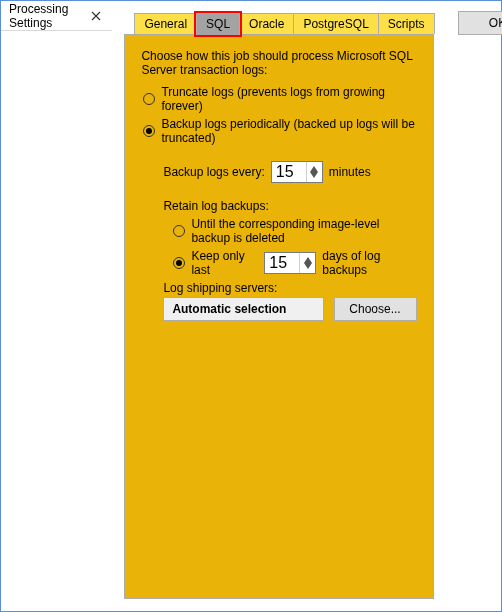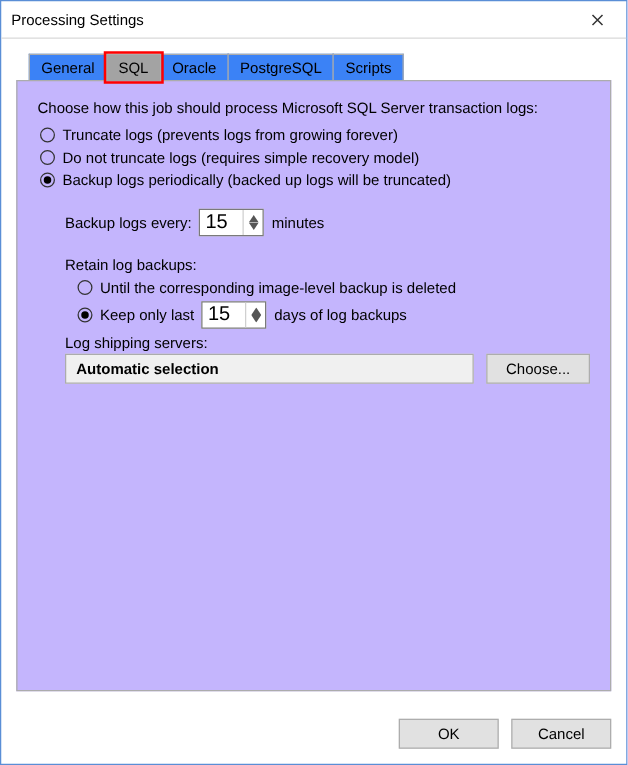--- a/index.html
+++ b/index.html
@@ -8,21 +8,21 @@
     font-family: "Segoe UI", Tahoma, sans-serif;
     font-size: 12px;
     background: #eef1f5;
     color: #000;
   }
   .window {
     width: 502px; height: 612px;
     background: #fff;
     border: 1px solid #5a8ed6;
     position: relative;
-    display: flex; flex-direction: column;
+    display: flex; flex-direction: row;
   }
   .titlebar {
     height: 30px;
     display: flex; align-items: center; justify-content: space-between;
     padding: 0 2px 0 8px;
     border-bottom: 1px solid #d9d9d9;
   }
   .titlebar .title { font-size: 12px; }
   .close-btn {
     width: 42px; height: 28px;
@@ -42,42 +42,42 @@
   }
   .tab-strip {
     display: flex;
     padding-left: 10px;
     position: relative;
     z-index: 2;
   }
   .tab {
     border: 1px solid #acacac;
     border-bottom: none;
-    background: #3b82f6;
+    background: #fde047;
     padding: 3px 9px 3px 9px;
     margin-right: -1px;
     font-size: 12px;
     color: #000;
     position: relative;
   }
   .tab.active {
     background: #a3a3a3;
     z-index: 3;
     margin-bottom: -1px;
     padding-bottom: 4px;
   }
   .tab.highlighted {
     outline: 2px solid #ff0000;
     outline-offset: 0;
     z-index: 5;
   }
   .tab-panel {
     flex: 1 1 auto;
     border: 1px solid #acacac;
-    background: #c4b5fd;
+    background: #eab308;
     padding: 14px 16px;
     position: relative;
     z-index: 1;
   }
   .instr { margin-bottom: 8px; }
   .opt-row {
     display: flex; align-items: center; gap: 6px;
     margin: 4px 0 4px 2px;
   }
   .radio {
@@ -145,24 +145,20 @@
         <div class="tab">PostgreSQL</div>
         <div class="tab">Scripts</div>
       </div>
 
       <div class="tab-panel">
         <div class="instr">Choose how this job should process Microsoft SQL Server transaction logs:</div>
 
         <div class="opt-row">
           <span class="radio"></span>
           <span>Truncate logs (prevents logs from growing forever)</span>
-        </div>
-        <div class="opt-row">
-          <span class="radio"></span>
-          <span>Do not truncate logs (requires simple recovery model)</span>
         </div>
         <div class="opt-row">
           <span class="radio checked"></span>
           <span>Backup logs periodically (backed up logs will be truncated)</span>
         </div>
 
         <div class="indent">
           <div class="field-row">
             <span>Backup logs every:</span>
             <span class="numbox">

